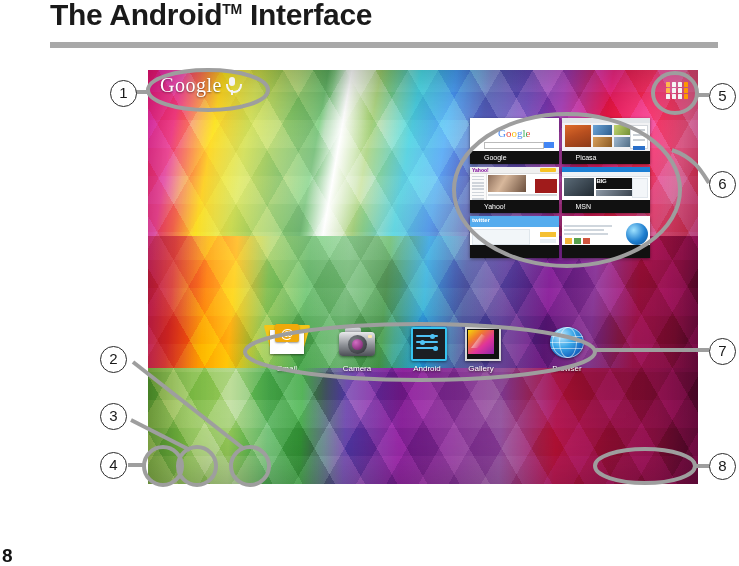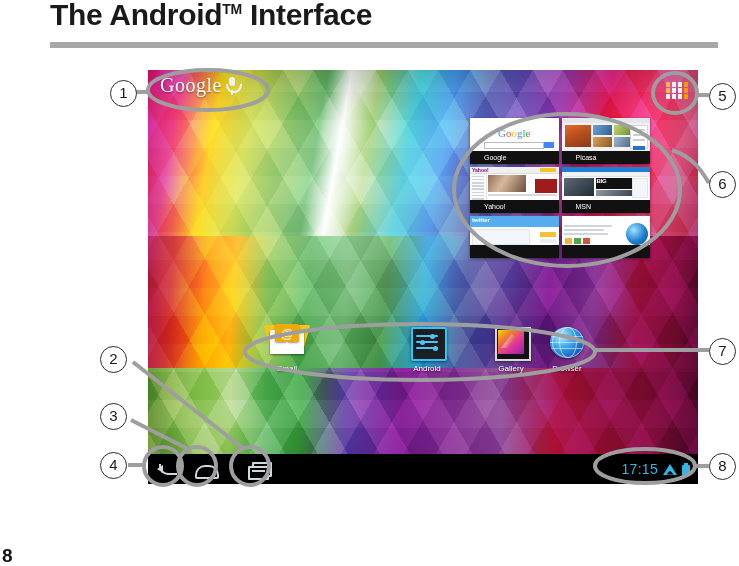--- a/index.html
+++ b/index.html
@@ -432,35 +432,45 @@
             <div class="flapR"></div>
           <div class="body"></div>
           <div class="card">
               <div class="at">@</div>
             </div>
           <div class="fold"></div>
         </div>
         <div class="nm">Email</div>
       </div>
 
+      <div class="app" style="left:178px">
+        <div class="ic ic-cam">
+          <div class="hump"></div>
+            <div class="cbody"></div>
+            <div class="flash"></div>
+          <div class="lensOut"></div>
+            <div class="lensIn"></div>
+        </div>
+        <div class="nm">Camera</div>
+      </div>
 
       <div class="app" style="left:248px">
         <div class="ic ic-set">
           <div class="sq"></div>
           <div class="ln" style="left:9px;top:13px;width:22px"></div>
           <div class="kn" style="left:23px;top:11.5px"></div>
           <div class="ln" style="left:9px;top:19px;width:22px"></div>
           <div class="kn" style="left:13px;top:17.5px"></div>
           <div class="ln" style="left:9px;top:25px;width:22px"></div>
           <div class="kn" style="left:26px;top:23.5px"></div>
         </div>
         <div class="nm">Android</div>
       </div>
 
-      <div class="app" style="left:332px">
+      <div class="app" style="left:302px">
         <div class="ic ic-gal">
           <div class="frame"></div>
             <div class="pic"></div>
             <div class="streak"></div>
         </div>
         <div class="nm">Gallery</div>
       </div>
 
       <div class="app" style="left:388px">
         <div class="ic ic-brw">
@@ -470,45 +480,20 @@
             <div class="par" style="top:9px"></div>
             <div class="par" style="top:15px"></div>
             <div class="par" style="top:21px"></div>
           </div>
         </div>
         <div class="nm">Browser</div>
       </div>
 
     </div>
 
-    <div class="navbar">
-      <div class="nav-ic nav-back">
-        <div class="arr"></div>
-          <div class="tip"></div>
-      </div>
-      <div class="nav-ic nav-home">
-        <div class="shape"></div>
-      </div>
-      <div class="nav-ic nav-recent">
-        <div class="back"></div>
-          <div class="front"></div>
-      </div>
-
-      <div class="statusbar">
-        <div class="clock">17:15</div>
-        <div class="wifi-icon">
-            <div class="w"></div>
-            <div class="cut"></div>
-          </div>
-        <div class="batt-icon">
-            <div class="cap"></div>
-            <div class="bd"></div>
-          </div>
-      </div>
-    </div>
 
   </div>
 
   <svg class="overlay" viewBox="0 0 739 566">
     <g fill="none" stroke="#9e9e9e" stroke-width="4">
 
       <ellipse cx="208" cy="90" rx="60" ry="20"></ellipse>
       <line x1="136" y1="92" x2="150" y2="92"></line>
 
       <ellipse cx="675" cy="93" rx="22" ry="20"></ellipse>

